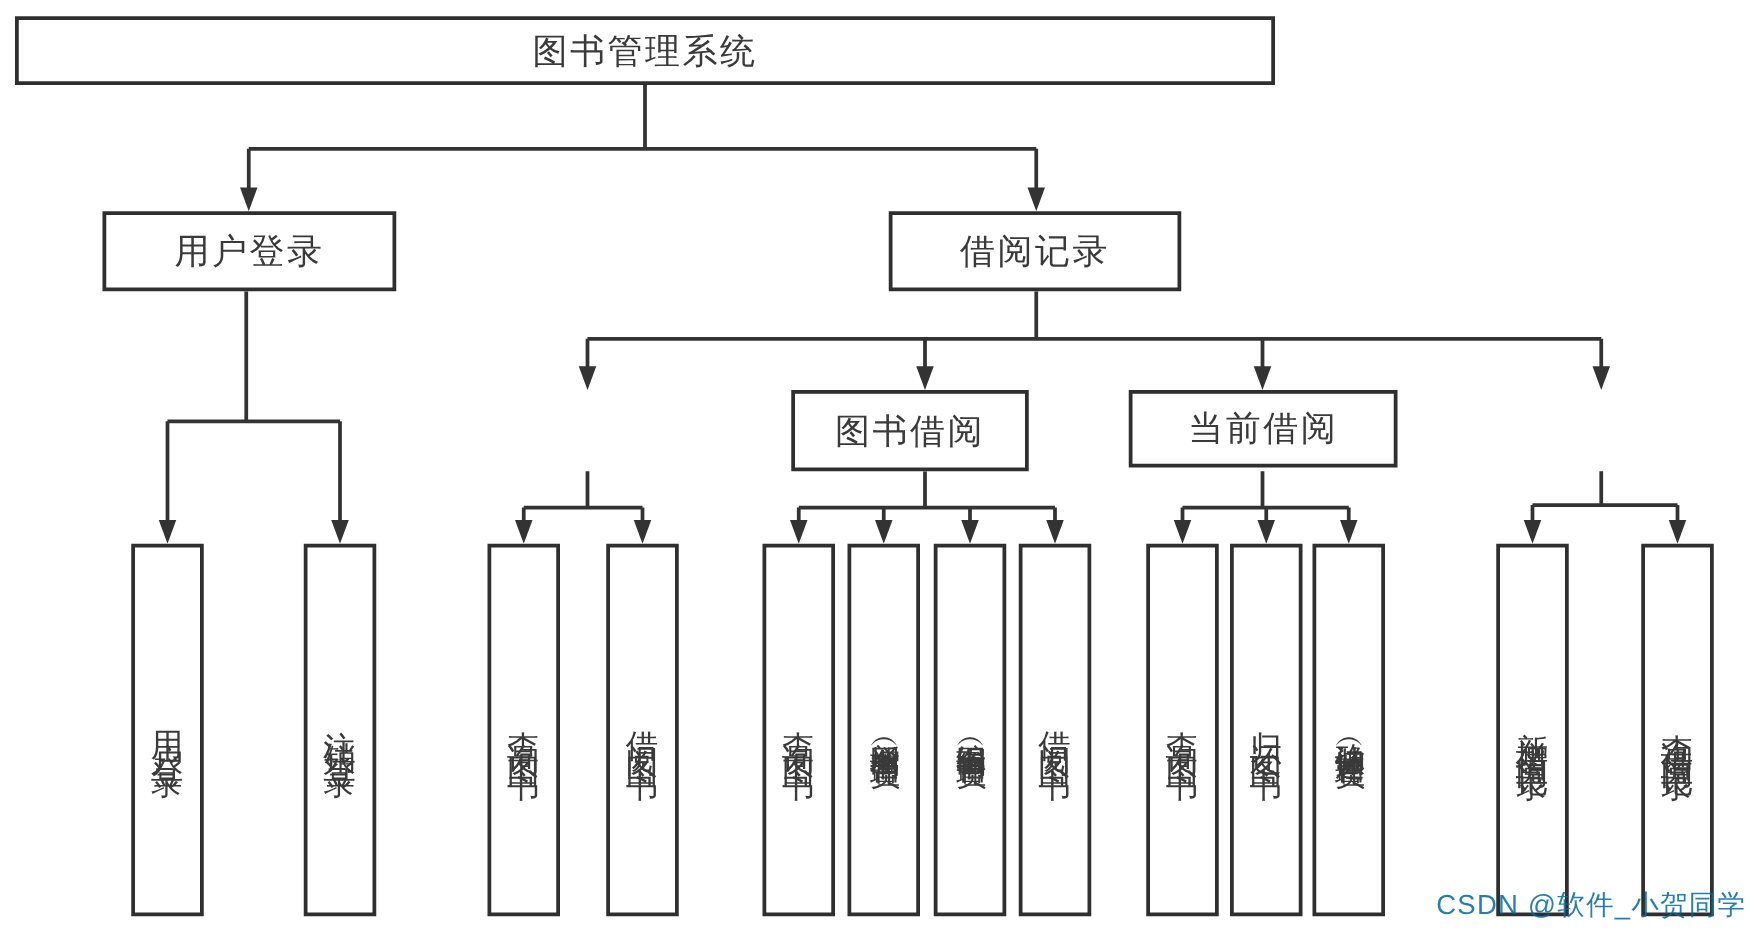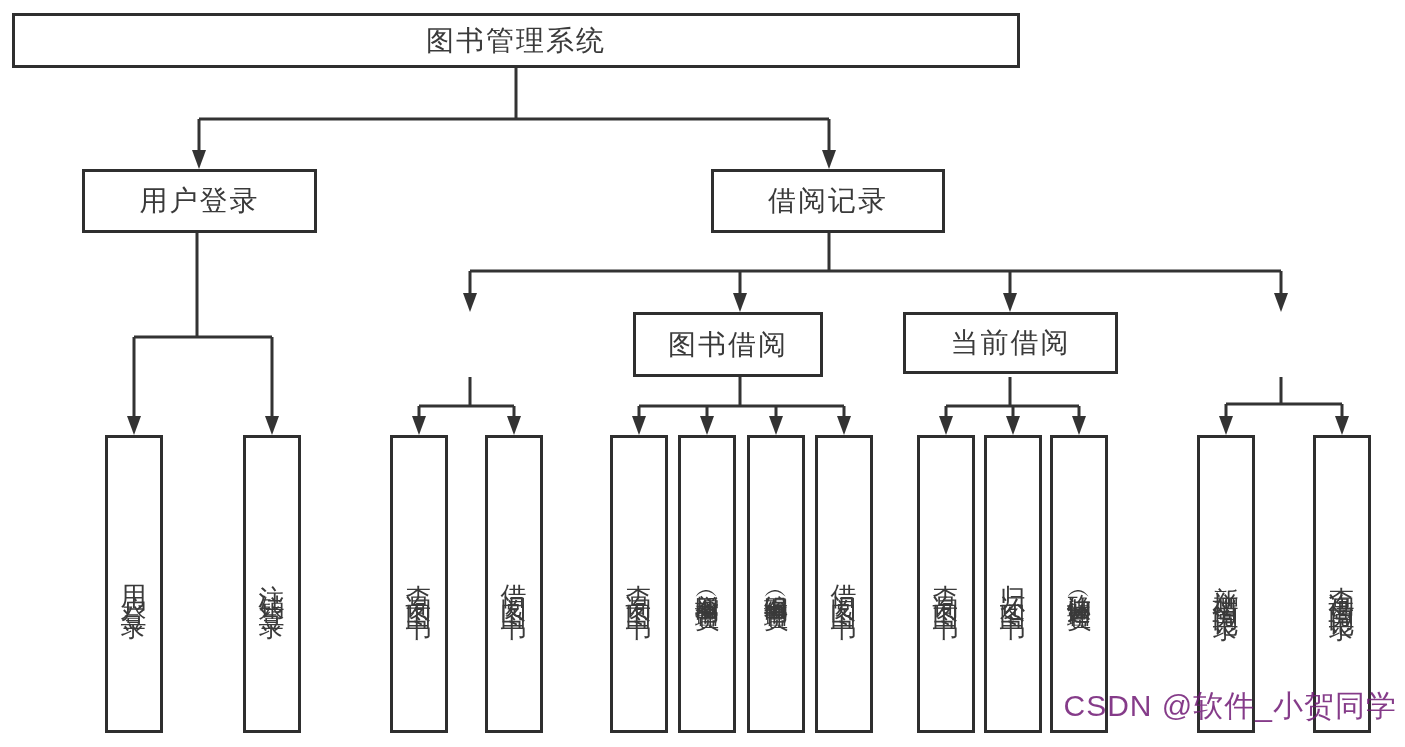--- a/index.html
+++ b/index.html
@@ -37,24 +37,24 @@
     text-orientation: mixed;
     font-size: 26px;
     letter-spacing: 10px;
     line-height: 1;
   }
   .vnode span.len6 { letter-spacing: 6px; }
   .vnode span.len9 { font-size: 24px; letter-spacing: 2px; }
   .watermark {
     position: absolute;
     right: 8px;
-    bottom: 20px;
-    font-size: 30px;
+    bottom: 8px;
+    font-size: 22px;
     letter-spacing: 1px;
-    color: #701a75;
+    color: #0369a1;
     opacity: 0.85;
     z-index: 3;
     white-space: nowrap;
   }
 </style>
 </head>
 <body>
 
 <div class="stage">
 

